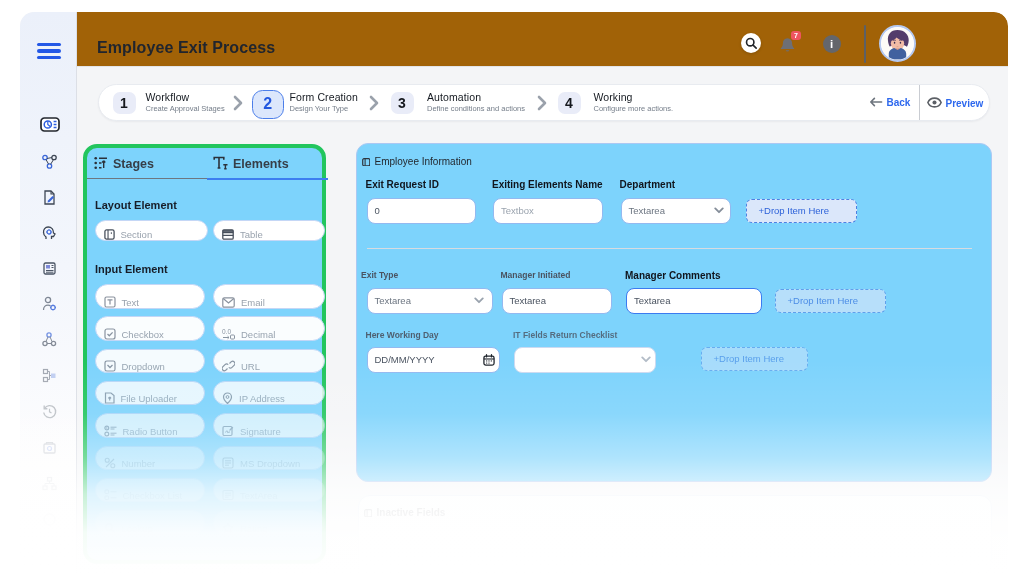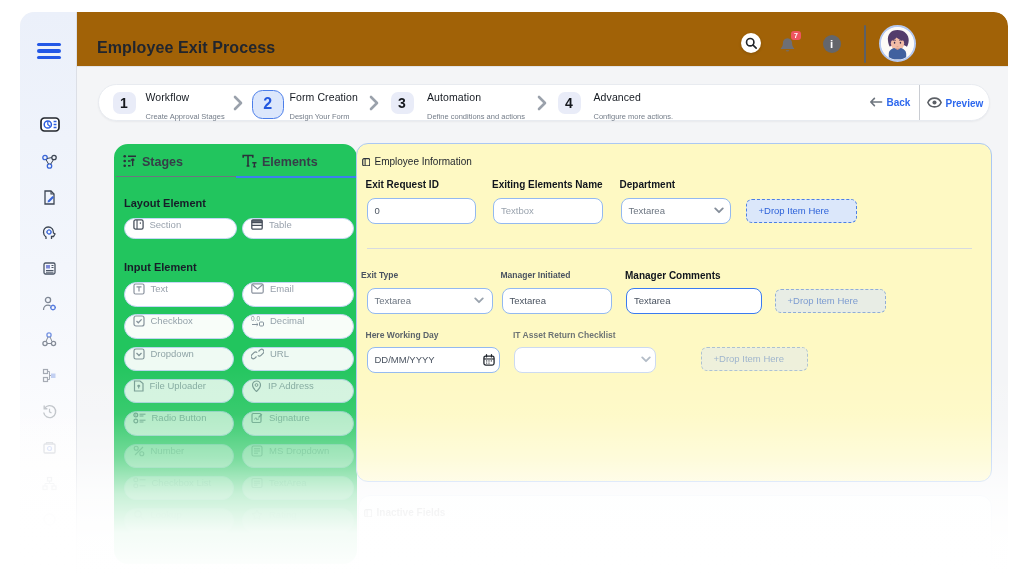--- a/index.html
+++ b/index.html
@@ -17,36 +17,36 @@
 #bell{position:absolute;left:702px;top:24px;width:17px;height:18px}
 #badge{position:absolute;left:713.8px;top:18.7px;width:10.3px;height:9.6px;background:#ee5560;border-radius:3px;color:#fff;font-size:7px;font-weight:700;text-align:center;line-height:10px}
 #info{position:absolute;left:745.5px;top:22.5px;width:18px;height:18px;background:#64666b;border-radius:50%;color:#fff;font-size:11.5px;font-weight:700;text-align:center;line-height:18.5px}
 #hdiv{position:absolute;left:786.5px;top:13px;width:2.4px;height:38px;background:#5c6066;border-radius:2px}
 #avatar{position:absolute;left:801.5px;top:12.5px;width:37px;height:37px}
 
 #stepper{position:absolute;left:78px;top:72px;width:892px;height:37px;background:#fff;border:1px solid #e8ebf0;border-radius:18.5px;box-shadow:0 1px 2px rgba(16,24,40,.05)}
 .nbadge{position:absolute;top:7px;width:23px;height:22px;background:#e9ecf8;border-radius:7px;font-size:14px;font-weight:700;color:#15181d;text-align:center;line-height:22px}
 .stt{position:absolute;top:6px}
 .stt .a{font-size:10.5px;font-weight:400;color:#141920;letter-spacing:.1px}
-.stt .b{font-size:7.5px;white-space:nowrap;color:#747d89;margin-top:9px}
+.stt .b{font-size:7.5px;white-space:nowrap;color:#747d89;margin-top:1px}
 .chev{position:absolute;top:10px;width:12px;height:16px}
 #circ2{position:absolute;left:153px;top:5px;width:31.5px;height:28.5px;border:1.7px solid #4c7ee9;background:#dce7fc;border-radius:10.5px;font-size:16px;font-weight:700;color:#2257df;text-align:center;line-height:25.5px}
 #backg{position:absolute;left:770px;top:11.5px;font-size:10px;white-space:nowrap;font-weight:700;color:#2d68ee}
 #stdiv{position:absolute;left:819.5px;top:0;width:1px;height:35px;background:#c9ccd2}
 #prevg{position:absolute;left:827.5px;top:11.5px;font-size:10px;white-space:nowrap;font-weight:700;color:#2d68ee}
 
-#lpanel{position:absolute;left:94px;top:132px;width:243px;height:420px;background:#22c55e;border:2px solid #22c55e;border-radius:14px}
+#lpanel{position:absolute;left:63px;top:132px;width:243px;height:420px;background:#7dd3fc;border:4px solid #22c55e;border-radius:14px}
 #tabs{position:absolute;left:0;top:0;width:241px;height:31px;border-bottom:1.4px solid #6d7680}
 #tabund{position:absolute;left:120px;top:29.5px;width:121px;height:2.6px;background:#3c7ef0}
 .tab{position:absolute;top:8px;font-size:12.5px;font-weight:600;color:#363e48}
 .lsec{position:absolute;left:8px;font-size:11px;font-weight:700;color:#171d28}
-.pill{position:absolute;background:#fff;border:1.2px solid #c5d7f6;border-radius:12.5px;font-size:9.5px;color:#99a2ad;display:flex;align-items:flex-start}
+.pill{position:absolute;background:#fff;border:1.2px solid #c5d7f6;border-radius:12.5px;font-size:9.5px;color:#99a2ad;display:flex;align-items:flex-end}
 .pill svg{margin-left:8px;margin-right:6px}
 
-#canvas{position:absolute;left:336px;top:131px;width:636px;height:339px;background:#fef9c3;border:1px solid #abc8f3;border-radius:12px}
+#canvas{position:absolute;left:336px;top:131px;width:636px;height:339px;background:#7dd3fc;border:1px solid #abc8f3;border-radius:12px}
 #canvas2{position:absolute;left:338px;top:483px;width:634px;height:80px;background:#fff;border:1px solid #e3ecf8;border-radius:12px;opacity:.8}
 .flabel{position:absolute;font-size:10px;font-weight:700;color:#10151d;white-space:nowrap}
 .flabel2{position:absolute;font-size:8.5px;font-weight:600;color:#4a5361;white-space:nowrap}
 .finput{position:absolute;height:26px;background:#fff;border:1.2px solid #93b9f0;border-radius:8px;font-size:9.5px;color:#4a5360;line-height:23.5px;padding-left:7px}
 .ph{color:#9aa3ae}
 .dropz{position:absolute;height:24px;background:#dbe7fa;border:1.3px dashed #4d80e2;border-radius:6px;font-size:9.5px;color:#2d62d9;text-align:left;padding-left:11.5px;line-height:22px;white-space:nowrap}
 .chevd{position:absolute;width:10px;height:7px}
 #fade{position:absolute;left:0;top:360px;width:1024px;height:216px;background:linear-gradient(to bottom,rgba(255,255,255,0) 0%,rgba(255,255,255,.1) 25%,rgba(255,255,255,.38) 45%,rgba(255,255,255,.75) 62%,rgba(255,255,255,.95) 80%,#fff 100%);pointer-events:none;z-index:60}
 </style>
 </head>
@@ -172,36 +172,36 @@
     <div class="stt" style="left:46.5px">
         <div class="a">Workflow</div>
         <div class="b">Create Approval Stages</div>
       </div>
     <svg class="chev" style="left:133px" viewBox="0 0 12 16">
         <path d="M3 2l6 6-6 6" fill="none" stroke="#9aa1ab" stroke-width="2.6" stroke-linecap="round" stroke-linejoin="round"></path>
       </svg>
     <div id="circ2">2</div>
     <div class="stt" style="left:190.5px">
         <div class="a">Form Creation</div>
-        <div class="b">Design Your Form</div>
+        <div class="b">Design Your Type</div>
       </div>
     <svg class="chev" style="left:269px" viewBox="0 0 12 16">
         <path d="M3 2l6 6-6 6" fill="none" stroke="#9aa1ab" stroke-width="2.6" stroke-linecap="round" stroke-linejoin="round"></path>
       </svg>
     <div class="nbadge" style="left:291.5px">3</div>
     <div class="stt" style="left:328px">
         <div class="a">Automation</div>
         <div class="b">Define conditions and actions</div>
       </div>
     <svg class="chev" style="left:436.5px" viewBox="0 0 12 16">
         <path d="M3 2l6 6-6 6" fill="none" stroke="#9aa1ab" stroke-width="2.6" stroke-linecap="round" stroke-linejoin="round"></path>
       </svg>
     <div class="nbadge" style="left:458.5px">4</div>
     <div class="stt" style="left:494.5px">
-        <div class="a">Advanced</div>
+        <div class="a">Working</div>
         <div class="b">Configure more actions.</div>
       </div>
     <div id="backg"><svg width="13.5" height="10" viewBox="0 0 15 11" style="margin-right:4px;vertical-align:-1px">
           <path d="M14 5.5H2M6 1.5l-4 4 4 4" fill="none" stroke="#6e757e" stroke-width="1.8" stroke-linecap="round" stroke-linejoin="round"></path>
         </svg>Back</div>
     <div id="stdiv"></div>
     <div id="prevg"><svg width="15" height="11" viewBox="0 0 17 12" style="margin-right:4px;vertical-align:-1.5px">
           <path d="M8.5 1C4.5 1 1.8 4 1 6c.8 2 3.5 5 7.5 5s6.7-3 7.5-5c-.8-2-3.5-5-7.5-5z" fill="none" stroke="#5c6066" stroke-width="1.8"></path>
           <circle cx="8.5" cy="6" r="2.3" fill="#5c6066"></circle>
         </svg>Preview</div>
@@ -329,21 +329,21 @@
     <div class="flabel" style="left:268px;top:125.5px">Manager Comments</div>
     <div class="finput" style="left:9.5px;top:144px;width:126px;color:#6c7581">Textarea</div>
     <svg class="chevd" style="left:117px;top:153px" viewBox="0 0 12 8">
         <path d="M1.5 1.5L6 6l4.5-4.5" fill="none" stroke="#9aa3ae" stroke-width="2.2" stroke-linecap="round" stroke-linejoin="round"></path>
       </svg>
     <div class="finput" style="left:144.5px;top:144px;width:110px">Textarea</div>
     <div class="finput" style="left:269px;top:144px;width:136px;border-color:#3b7bf0;border-width:1.5px">Textarea</div>
     <div class="dropz" style="left:418px;top:144.5px;width:111px;opacity:.62">+Drop Item Here</div>
 
     <div class="flabel2" style="left:8.5px;top:185.5px;opacity:.9">Here Working Day</div>
-    <div class="flabel2" style="left:156px;top:185.5px;opacity:.8">IT Asset Return Checklist</div>
+    <div class="flabel2" style="left:156px;top:185.5px;opacity:.8">IT Fields Return Checklist</div>
     <div class="finput" style="left:9.5px;top:202.5px;width:133px">DD/MM/YYYY</div>
     <svg style="position:absolute;left:126px;top:209.5px" width="12" height="12" viewBox="0 0 13 13">
         <rect x="1" y="2.2" width="11" height="9.8" rx="2" fill="none" stroke="#20262e" stroke-width="1.4"></rect>
         <path d="M1 5.4h11" stroke="#20262e" stroke-width="1.2"></path>
         <path d="M3.8.8v2.4M9.2.8v2.4" stroke="#20262e" stroke-width="1.4" stroke-linecap="round"></path>
         <circle cx="4" cy="7.5" r=".7" fill="#20262e"></circle>
         <circle cx="6.5" cy="7.5" r=".7" fill="#20262e"></circle>
         <circle cx="9" cy="7.5" r=".7" fill="#20262e"></circle>
         <circle cx="4" cy="9.8" r=".7" fill="#20262e"></circle>
         <circle cx="6.5" cy="9.8" r=".7" fill="#20262e"></circle>

